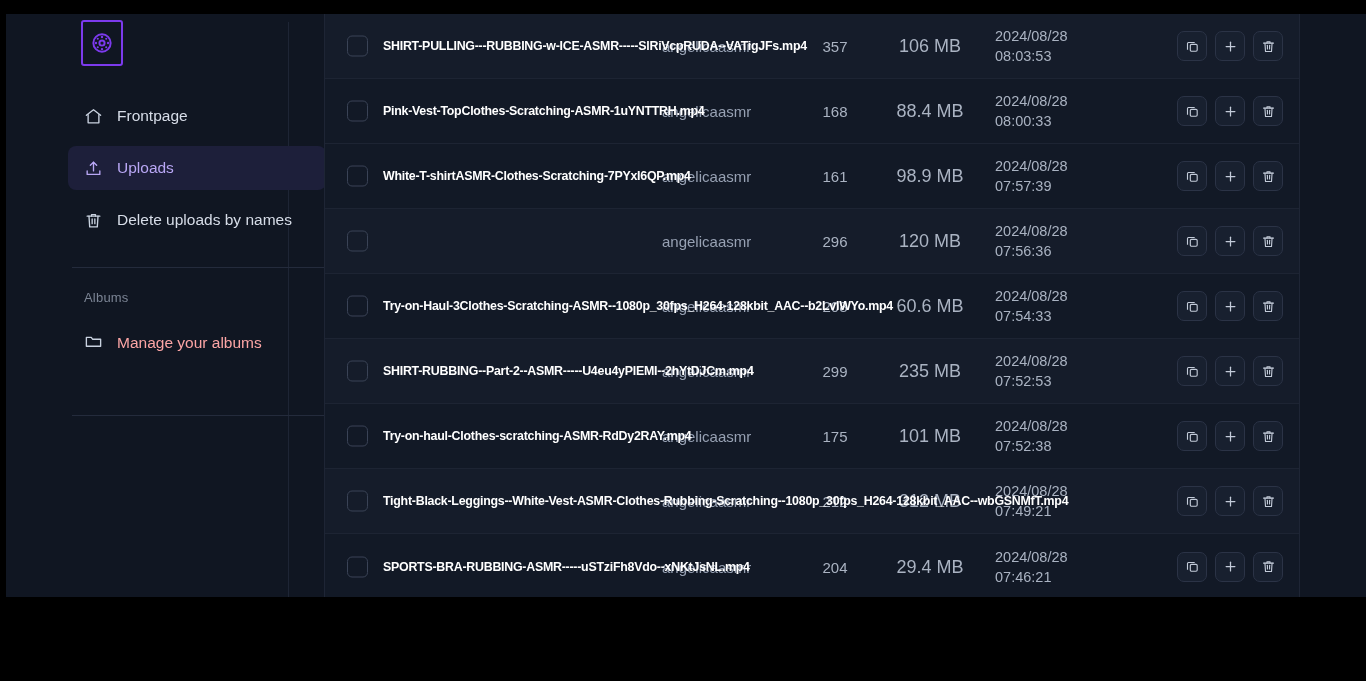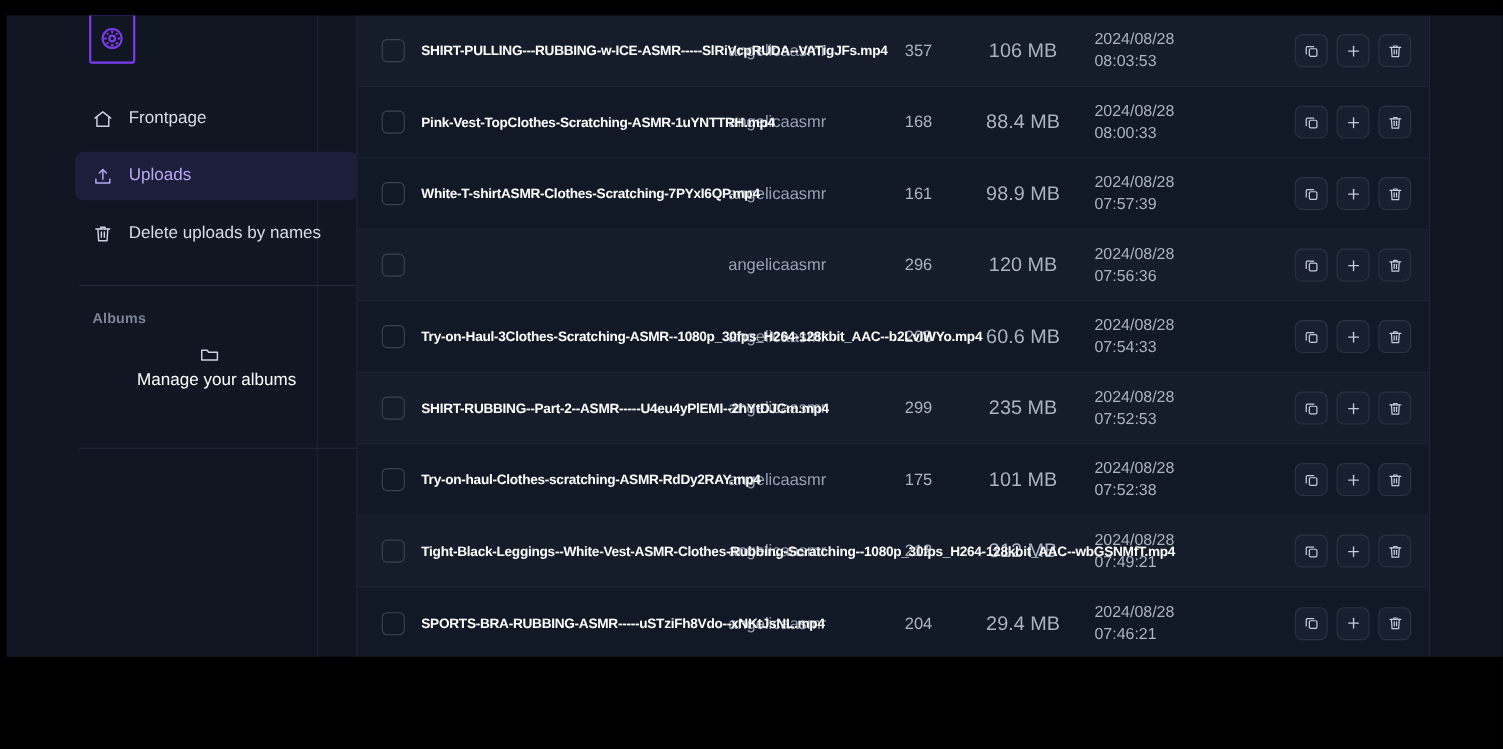--- a/index.html
+++ b/index.html
@@ -13,21 +13,21 @@
     position: absolute;
     left: 6px; top: 14px;
     width: 1360px; height: 583px;
     background: #101622;
     overflow: hidden;
   }
 
   
   #sidebar {
     position: absolute;
-    left: 0; top: 0;
+    left: 0; top: 8px;
     width: 283px; height: 583px;
     background: #101622;
     border-right: 1px solid #1e2535;
   }
   .logo-wrap {
     position: absolute;
     left: 74px; top: 0px;
     width: 44px; height: 48px;
     display: flex; align-items: center; justify-content: center;
   }
@@ -66,37 +66,35 @@
     left: 66px; top: 245px;
     width: 256px; height: 1px;
     background: #242b3c;
   }
   .nav-section-title {
     position: absolute;
     left: 78px; top: 268px;
     font-size: 13px;
     color: #7b8494;
     letter-spacing: .2px;
-    font-weight: bold;
   }
   .nav2 {
     position: absolute;
     left: 62px; top: 299px;
     width: 258px;
   }
   .nav-plain {
     display:flex; align-items:center;
     height: 44px;
     padding: 0 16px;
     border-radius: 8px;
-    color: #ffffff;
+    color: #fca5a5;
     font-size: 15.5px;
     cursor: pointer;
     white-space: nowrap;
-    flex-direction: column;
   }
   .nav-sep2 {
     position: absolute;
     left: 66px; top: 393px;
     width: 256px; height: 1px;
     background: #242b3c;
   }
 
   
   #table-card {

